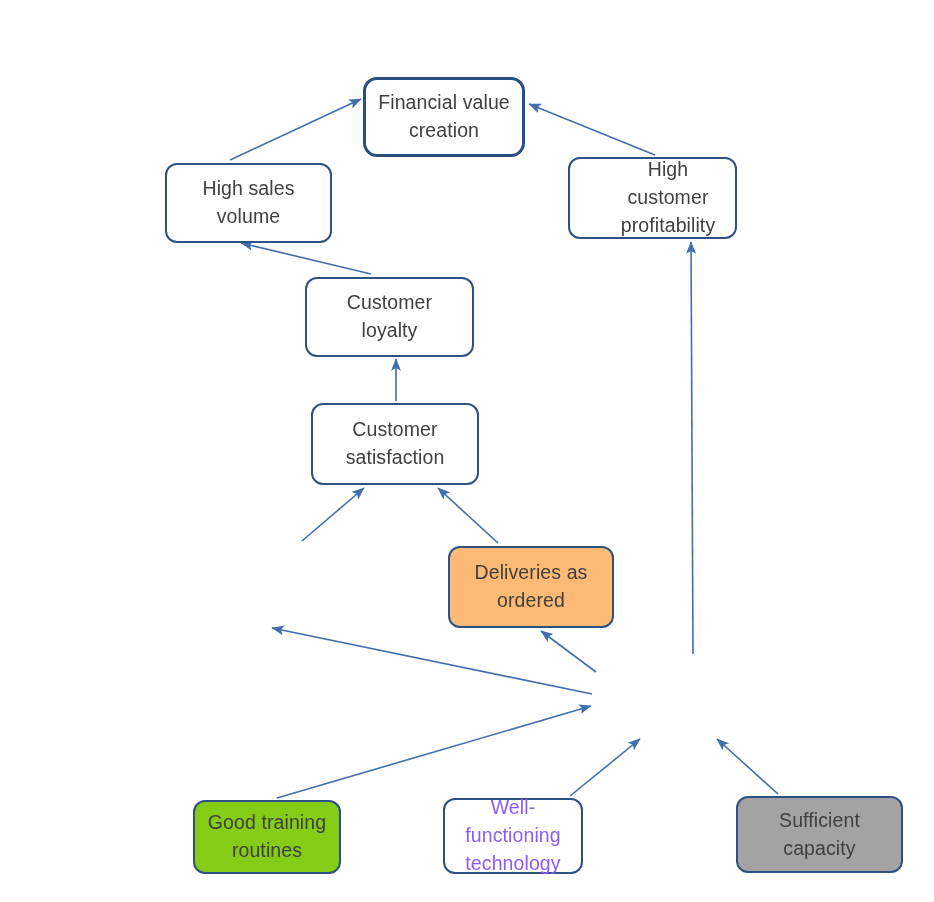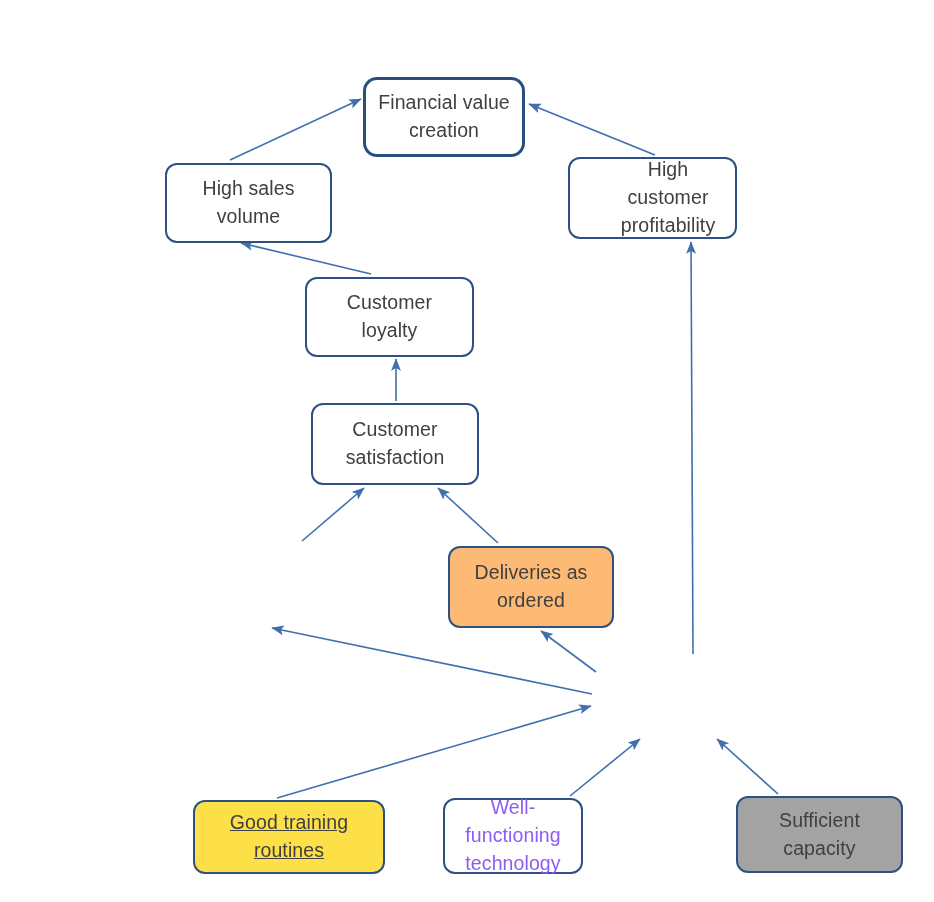--- a/index.html
+++ b/index.html
@@ -106,21 +106,21 @@
 satisfaction</span>
   </div>
 
 
   <div class="node" style="left: 448px; top: 546px; width: 166px; height: 82px; background: #fdba74; color: rgb(64, 64, 64); border-color: rgb(46, 81, 131);">
     <span class="node-label">Deliveries as
 ordered</span>
   </div>
 
 
-  <div class="node" style="left: 193px; top: 800px; width: 192px; height: 74px; background: #fde047; color: rgb(64, 64, 64); border-color: rgb(46, 81, 131); text-decoration: underline;">
+  <div class="node" style="left: 193px; top: 800px; width: 148px; height: 74px; background: #84cc16; color: rgb(64, 64, 64); border-color: rgb(46, 81, 131);">
     <span class="node-label">Good training
 routines</span>
   </div>
 
   <div class="node" style="left: 443px; top: 798px; width: 140px; height: 76px; background: rgb(255, 255, 255); color: #8b5cf6; border-color: rgb(46, 81, 131);">
     <span class="node-label">Well-functioning
 technology</span>
   </div>
 
   <div class="node" style="left: 736px; top: 796px; width: 167px; height: 77px; background: #a3a3a3; color: rgb(64, 64, 64); border-color: rgb(46, 81, 131);">

